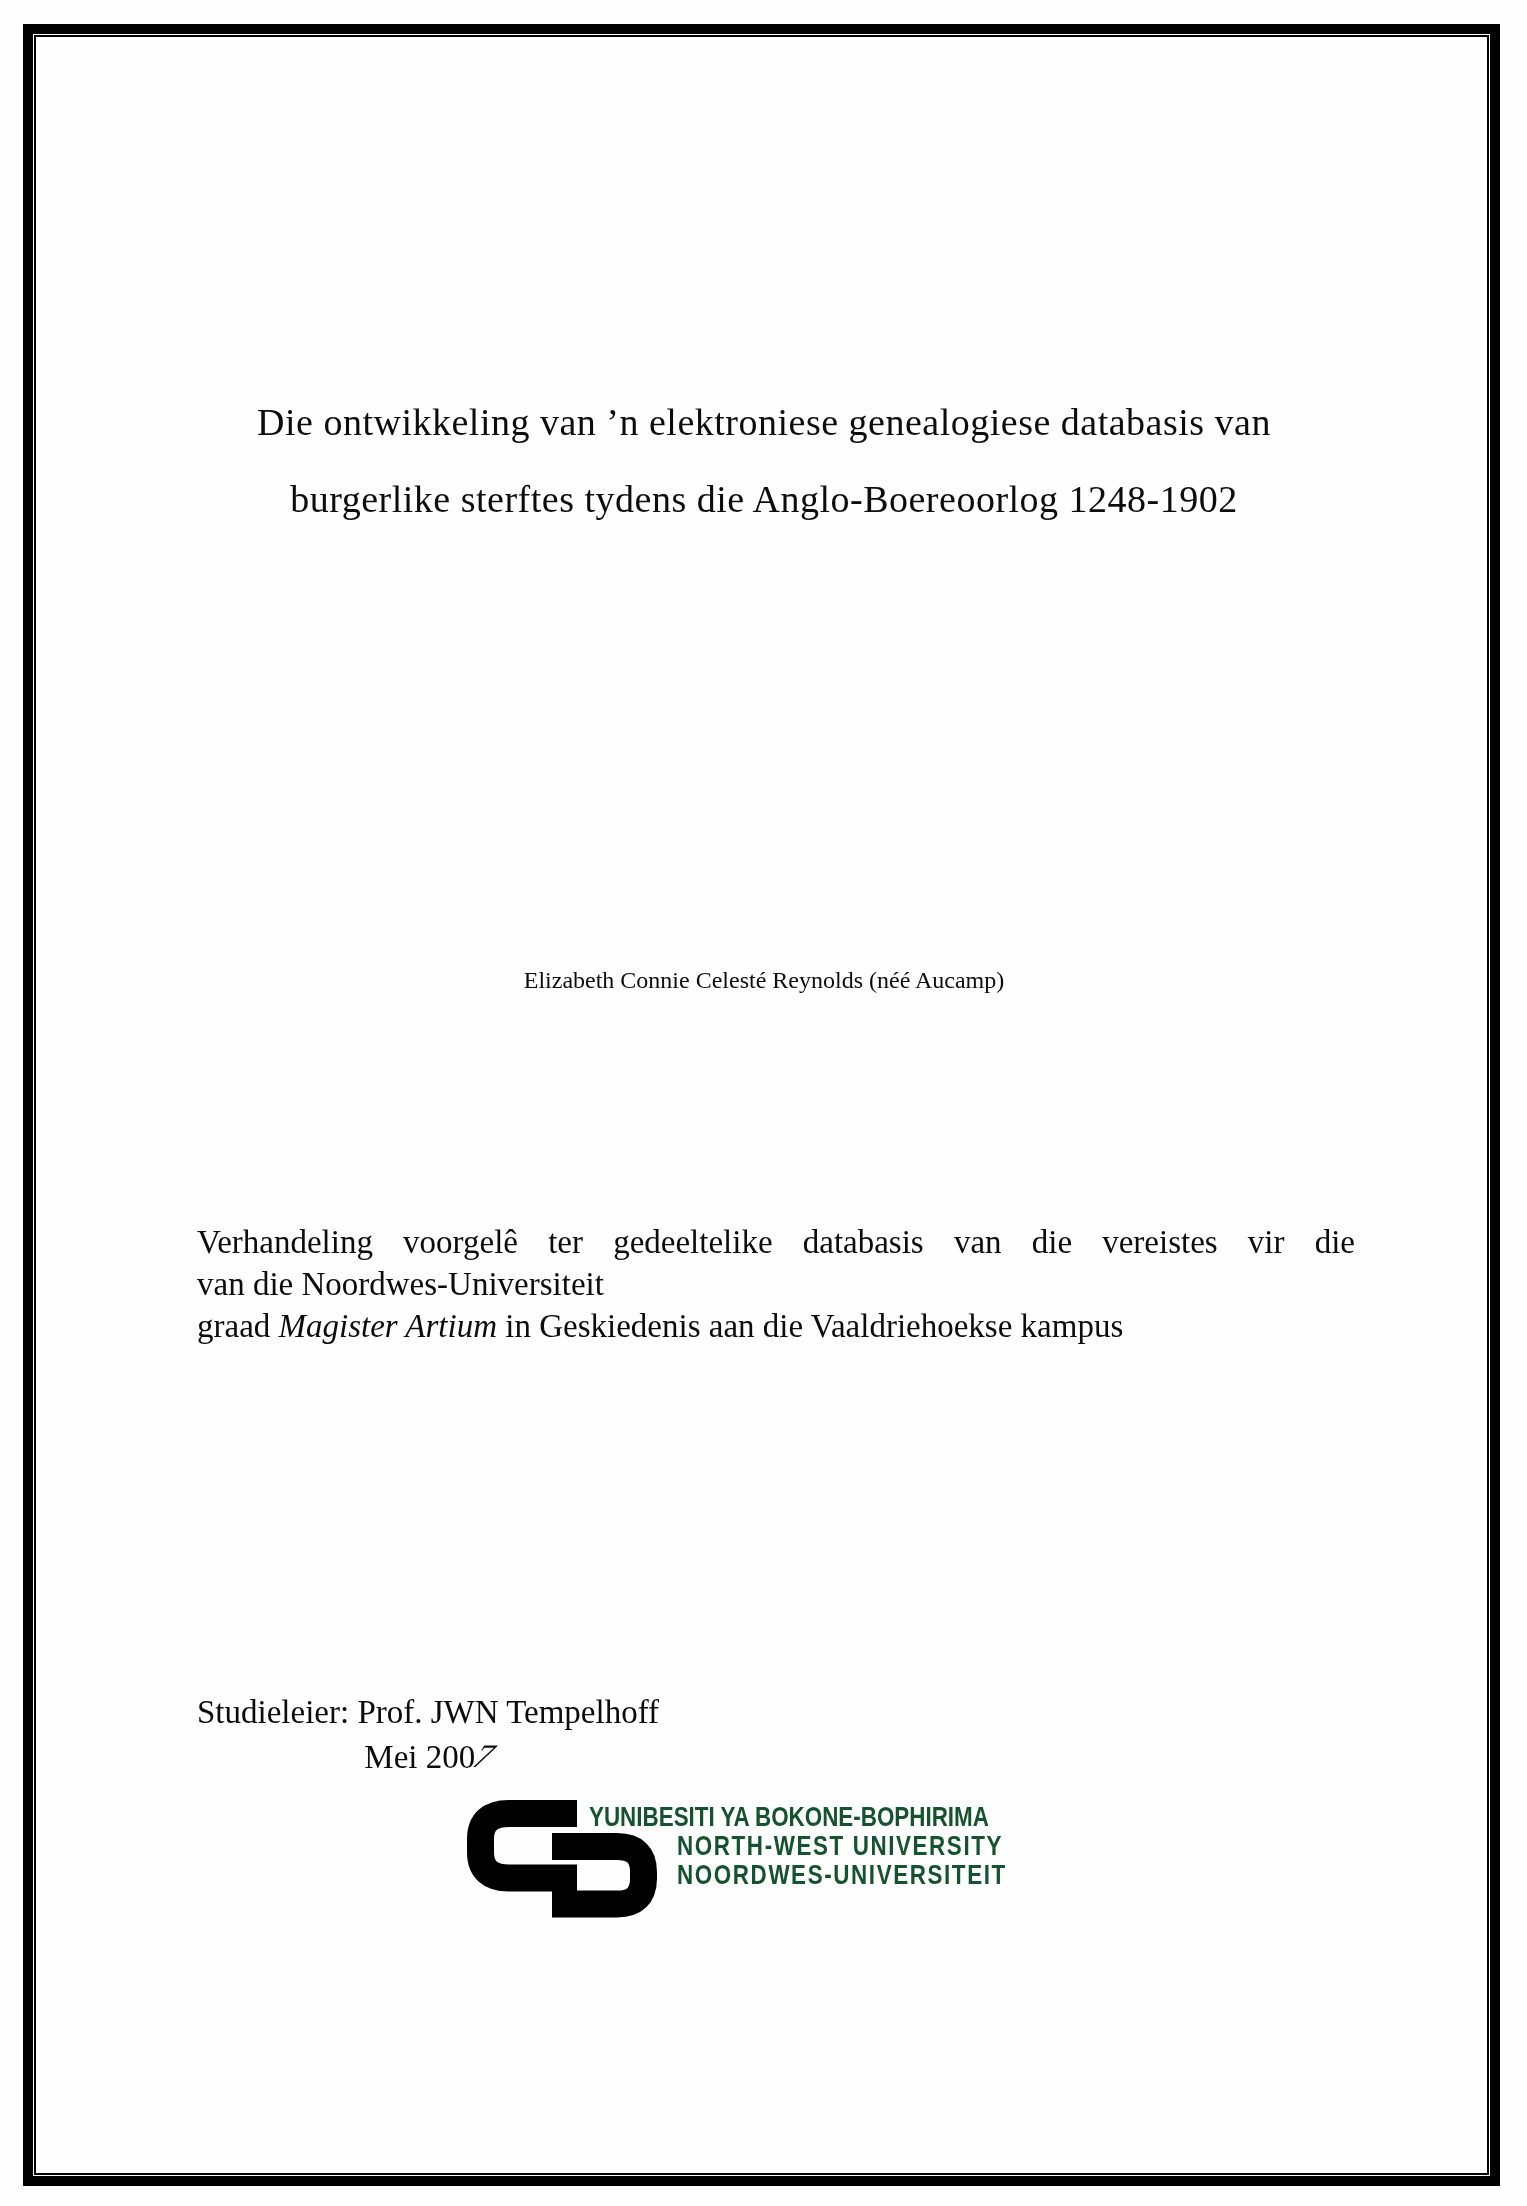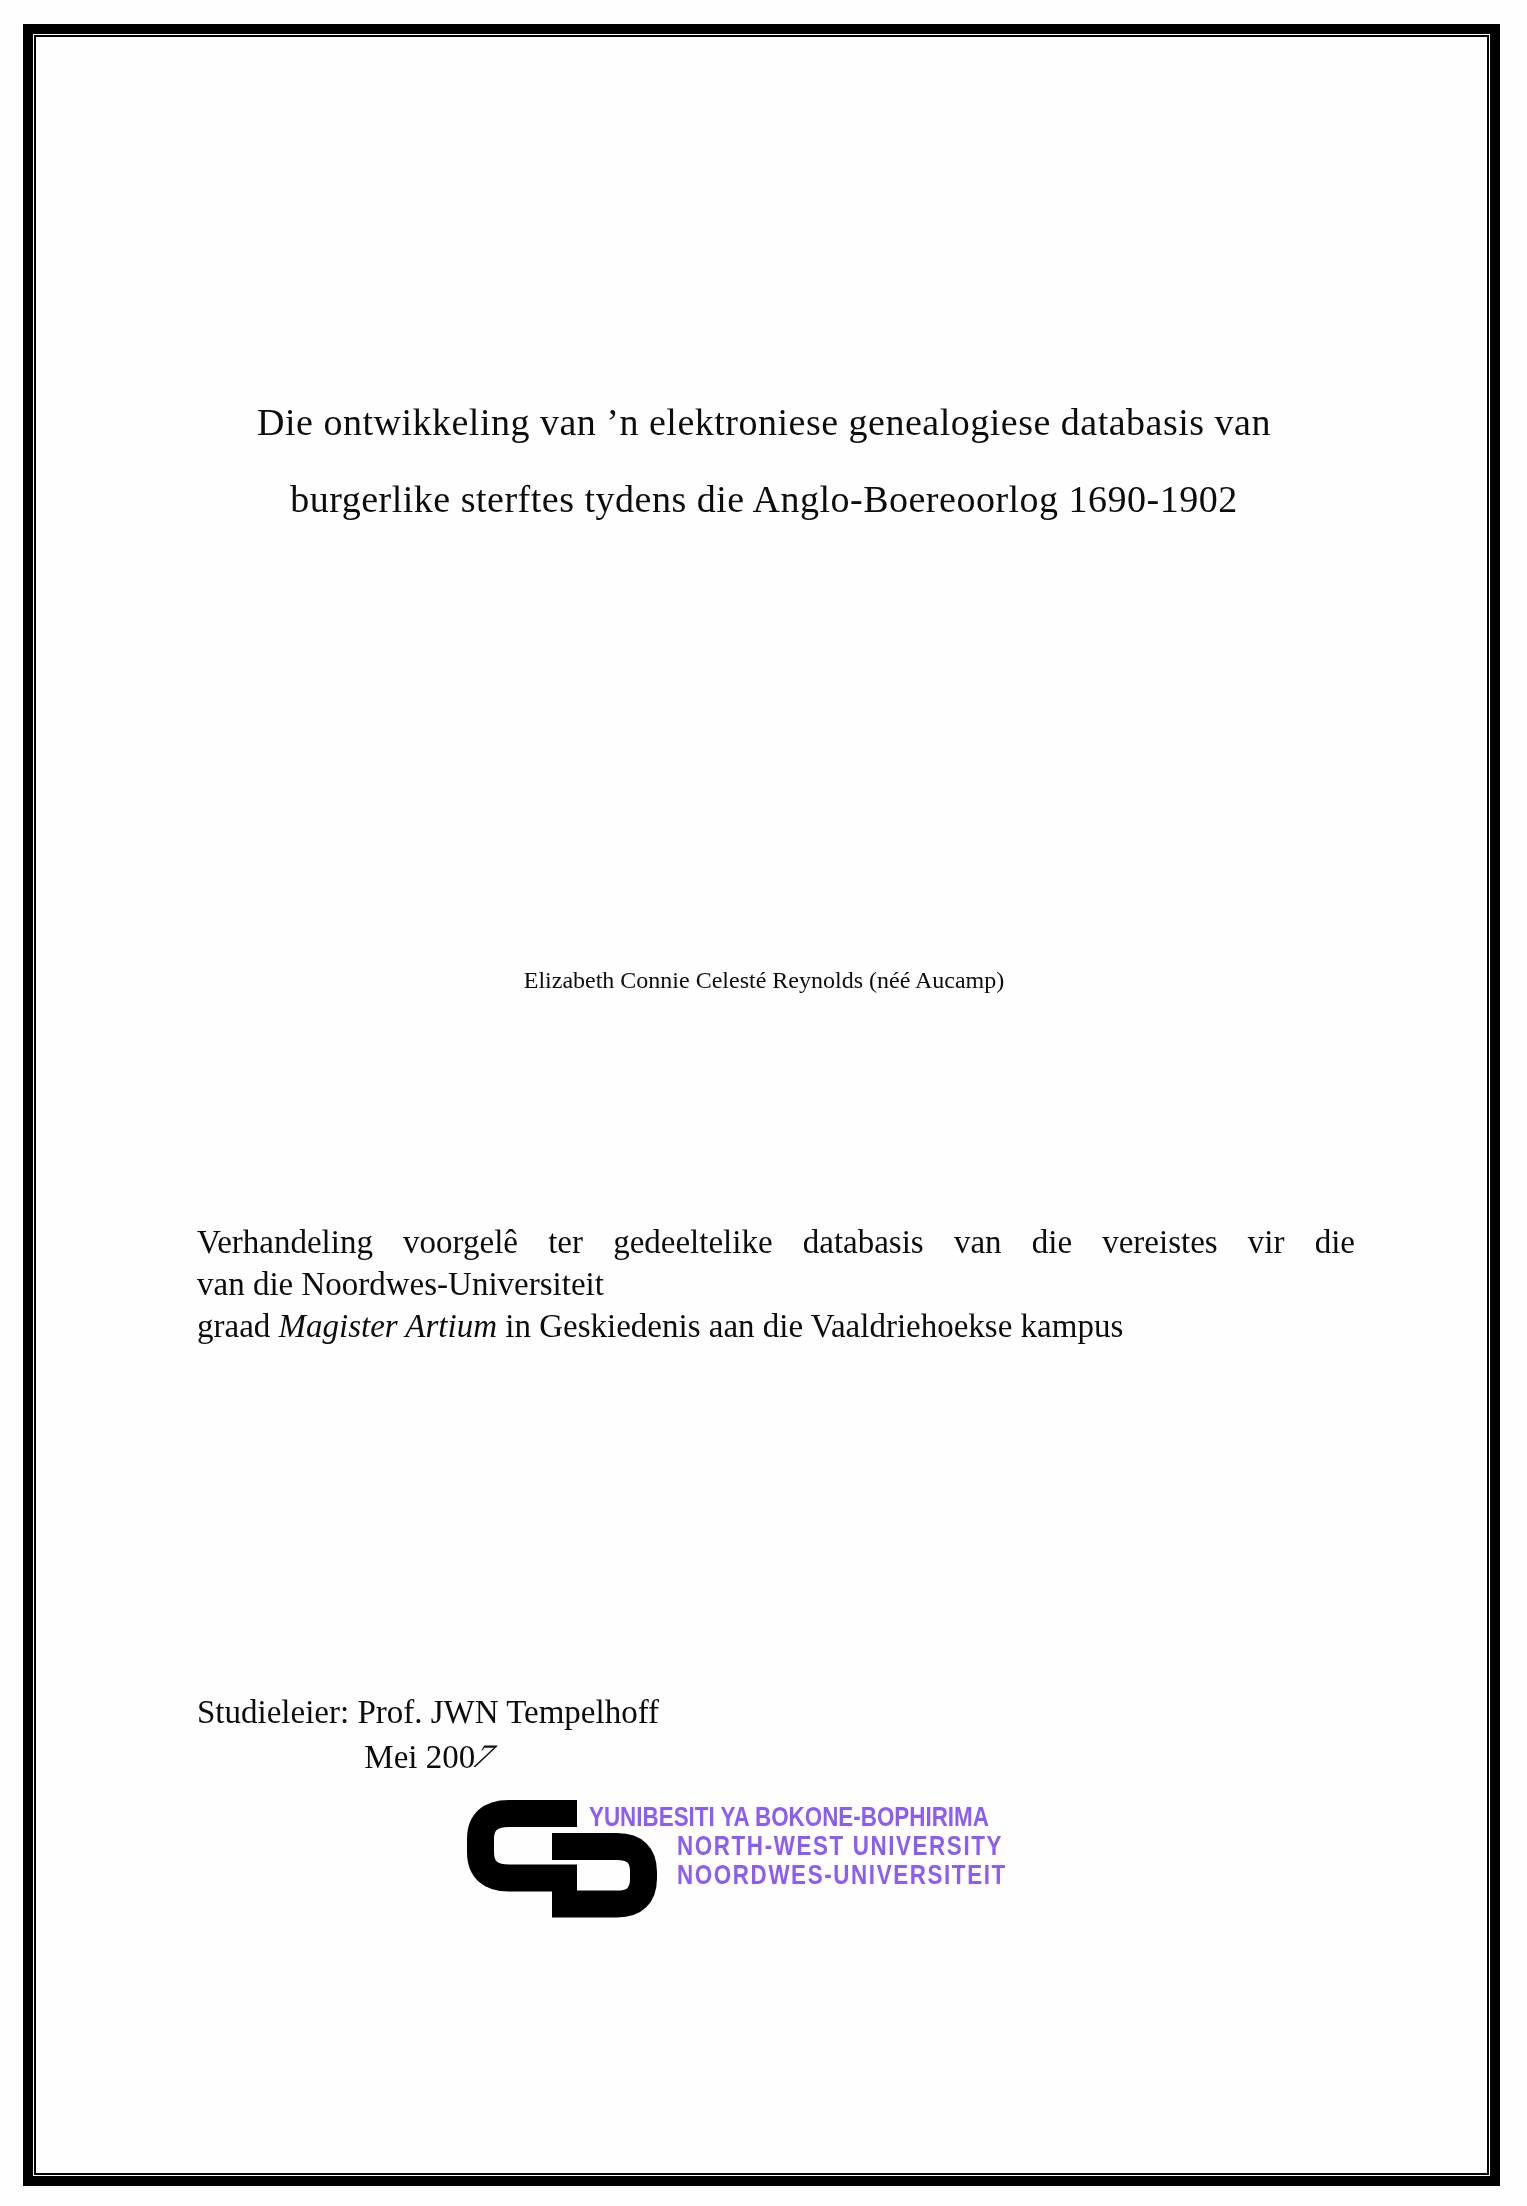--- a/index.html
+++ b/index.html
@@ -97,21 +97,21 @@
     top: 1800px;
   }
   .logo-text {
     position: absolute;
     left: 589px;
     top: 1802px;
     font-family: "Liberation Sans", sans-serif;
     font-weight: 700;
     font-size: 28px;
     line-height: 29px;
-    color: #8b5cf6;
+    color: #14532d;
     white-space: nowrap;
   }
   .logo-text .line {
     transform: scaleX(0.8);
     transform-origin: 0 50%;
   }
   .logo-text .indent {
     margin-left: 88px;
     letter-spacing: 2px;
   }
@@ -120,21 +120,21 @@
 <body>
 
 <div class="page">
 
   <div class="frame">
     <div class="frame-inner"></div>
   </div>
 
   <div class="thesis-title">
     <div>Die ontwikkeling van ’n elektroniese genealogiese databasis van</div>
-    <div>burgerlike sterftes tydens die Anglo-Boereoorlog 1690-1902</div>
+    <div>burgerlike sterftes tydens die Anglo-Boereoorlog 1248-1902</div>
   </div>
 
 
   <div class="author">Elizabeth Connie Celesté Reynolds (néé Aucamp)</div>
 
   <div class="statement">
     <div class="justified">Verhandeling voorgelê ter gedeeltelike databasis van die vereistes vir die</div>
     <div>van die Noordwes-Universiteit</div>
     <div><span>graad </span><i>Magister Artium</i><span> in Geskiedenis aan die Vaaldriehoekse kampus</span></div>
   </div>

